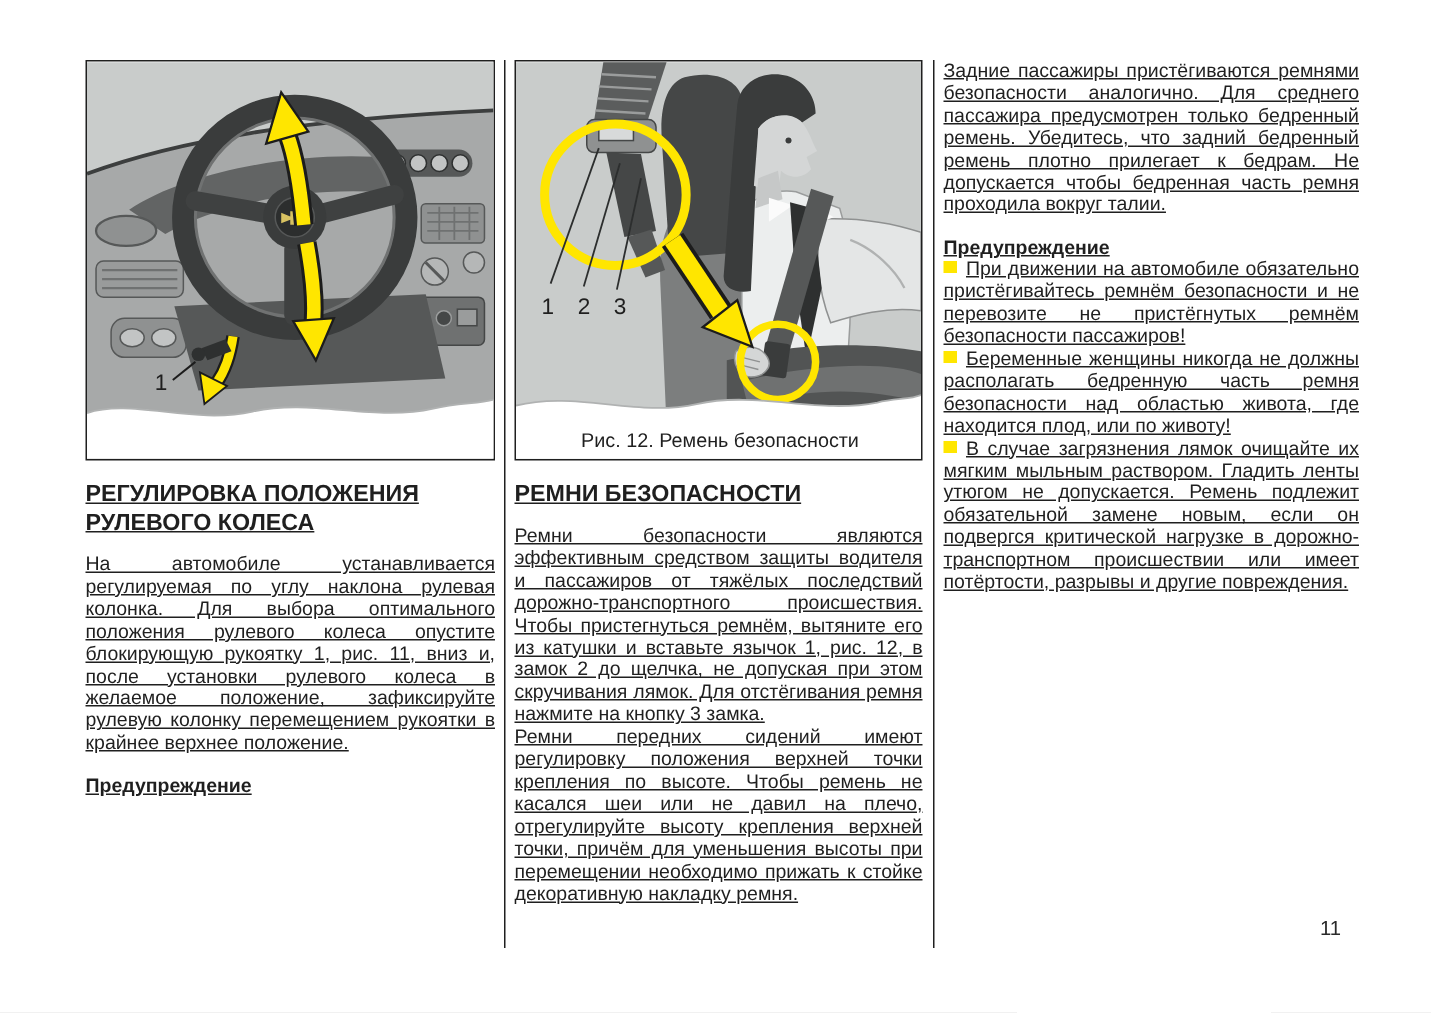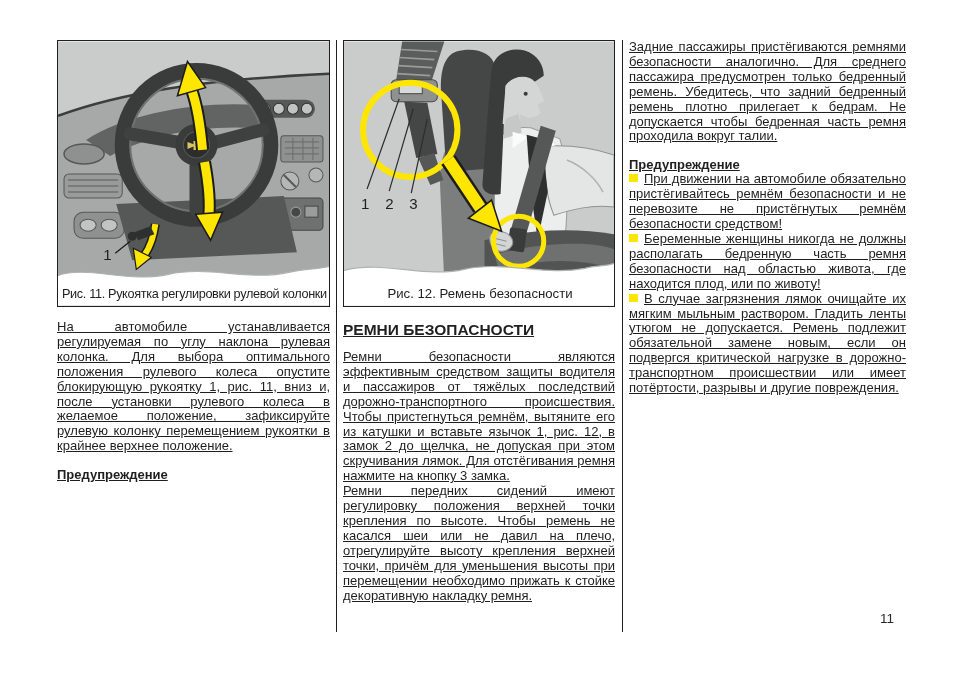--- a/index.html
+++ b/index.html
@@ -110,23 +110,23 @@
         </g>
         <g>
           <path d="M76,190 l16,-6 l4,8 l-16,6 Z" fill="#2e3030"></path>
           <circle cx="74" cy="194" r="4.5" fill="#2e3030"></circle>
           <line x1="57" y1="211" x2="72" y2="199" stroke="#1c1c1c" stroke-width="1.3"></line>
         </g>
         <text class="callout" x="45" y="218">1</text>
         <path d="M0,233 C30,223 70,241 110,232 C150,223 190,239 230,230 C248,226 260,227 270,224 L270,263 L0,263 Z" fill="#ffffff"></path>
         <path d="M0,233 C30,223 70,241 110,232 C150,223 190,239 230,230 C248,226 260,227 270,224" fill="none" stroke="#b0b2b2" stroke-width="1.2"></path>
       </svg>
-      <figcaption class="figcap">Рис. 11. Рукоятка регулировки рулевой колонки</figcaption>
     </figure>
 
+    <h2 class="sec">РЕГУЛИРОВКА ПОЛОЖЕНИЯ РУЛЕВОГО КОЛЕСА</h2>
     <p class="body">На автомобиле устанавливается регулируемая по углу наклона рулевая колонка. Для выбора оптимального положения рулевого колеса опустите блокирующую рукоятку 1, рис. 11, вниз и, после установки рулевого колеса в желаемое положение, зафиксируйте рулевую колонку перемещением рукоятки в крайнее верхнее положение.</p>
     <p class="warn-head">Предупреждение</p>
   </div>
 
   <div class="col col-mid">
     <figure class="figbox">
       <svg viewBox="0 0 269 263" aria-hidden="true">
         <rect width="269" height="263" fill="#c9cccb"></rect>
         <g>
           <path d="M96,150 C94,116 102,98 118,92 L152,92 L154,242 L100,242 Z" fill="#7c7e7e"></path>
@@ -180,19 +180,19 @@
     </figure>
 
     <h2 class="sec">РЕМНИ БЕЗОПАСНОСТИ</h2>
     <p class="body">Ремни безопасности являются эффективным средством защиты водителя и пассажиров от тяжёлых последствий дорожно-транспортного происшествия. Чтобы пристегнуться ремнём, вытяните его из катушки и вставьте язычок 1, рис. 12, в замок 2 до щелчка, не допуская при этом скручивания лямок. Для отстёгивания ремня нажмите на кнопку 3 замка.</p>
     <p class="body">Ремни передних сидений имеют регулировку положения верхней точки крепления по высоте. Чтобы ремень не касался шеи или не давил на плечо, отрегулируйте высоту крепления верхней точки, причём для уменьшения высоты при перемещении необходимо прижать к стойке декоративную накладку ремня.</p>
   </div>
 
   <div class="col col-right">
     <p class="body">Задние пассажиры пристёгиваются ремнями безопасности аналогично. Для среднего пассажира предусмотрен только бедренный ремень. Убедитесь, что задний бедренный ремень плотно прилегает к бедрам. Не допускается чтобы бедренная часть ремня проходила вокруг талии.</p>
     <p class="warn-head">Предупреждение</p>
-    <p class="warn-item"><span class="bullet"></span><span>При движении на автомобиле обязательно пристёгивайтесь ремнём безопасности и не перевозите не пристёгнутых ремнём безопасности средством!</span></p>
+    <p class="warn-item"><span class="bullet"></span><span>При движении на автомобиле обязательно пристёгивайтесь ремнём безопасности и не перевозите не пристёгнутых ремнём безопасности пассажиров!</span></p>
     <p class="warn-item"><span class="bullet"></span><span>Беременные женщины никогда не должны располагать бедренную часть ремня безопасности над областью живота, где находится плод, или по животу!</span></p>
     <p class="warn-item"><span class="bullet"></span><span>В случае загрязнения лямок очищайте их мягким мыльным раствором. Гладить ленты утюгом не допускается. Ремень подлежит обязательной замене новым, если он подвергся критической нагрузке в дорожно-транспортном происшествии или имеет потёртости, разрывы и другие повреждения.</span></p>
   </div>
 
   <div class="pageno">11</div>
 </div>
 
 </body></html>

